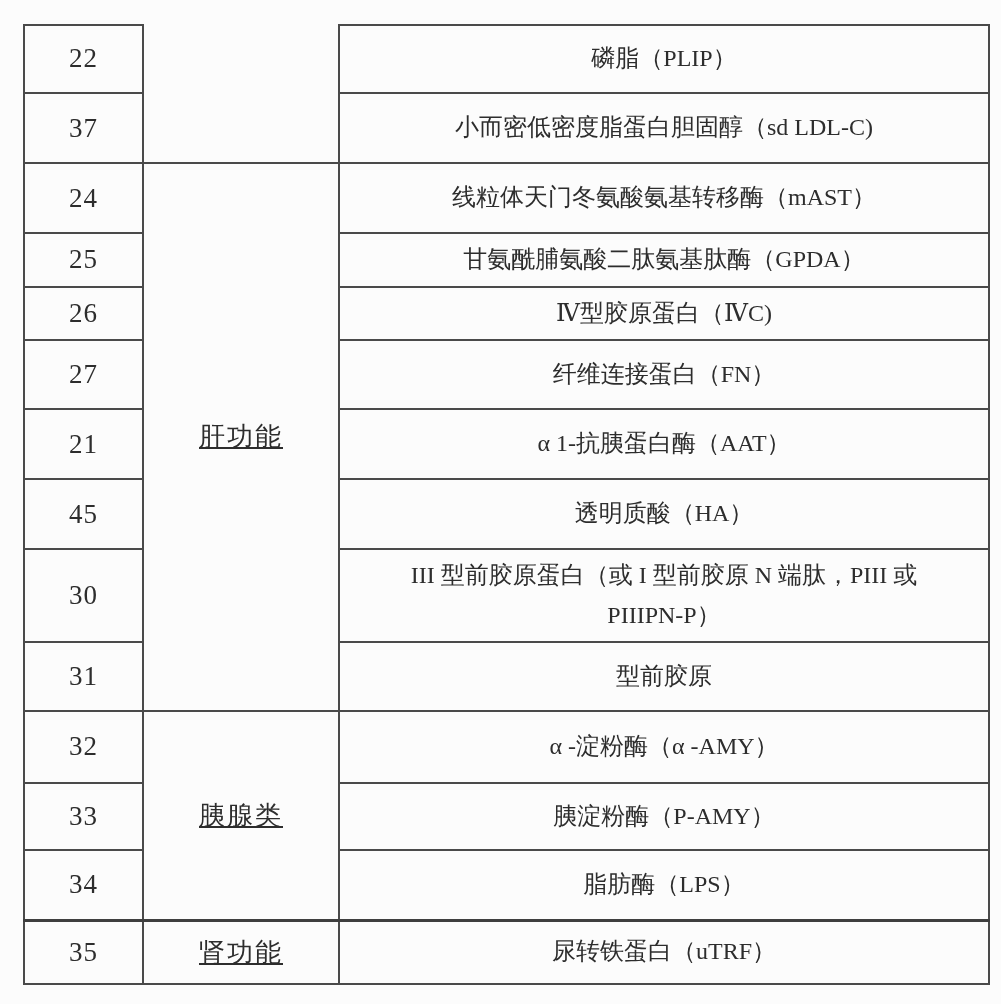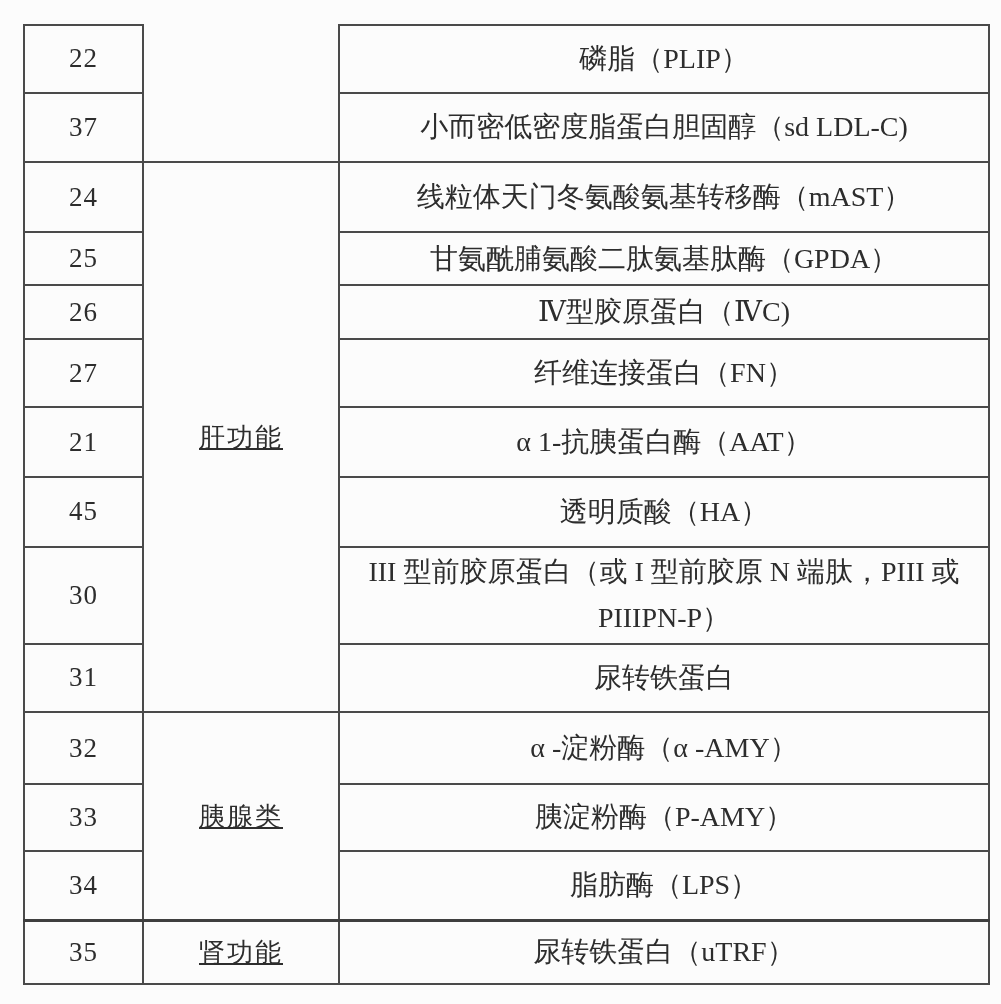--- a/index.html
+++ b/index.html
@@ -36,21 +36,21 @@
   td.num {
     font-size: 27px;
     letter-spacing: 1px;
   }
   td.cat {
     font-size: 26px;
     letter-spacing: 2px;
     text-decoration: underline;
   }
   td.name {
-    font-size: 28px;
+    font-size: 24px;
     white-space: pre-line;
     line-height: 1.65;
   }
   
   td.open-top {
     border-top: none;
   }
   
   tr.thick-top > td {
     border-top: 3px solid #3f3f3f;
@@ -101,21 +101,21 @@
         <td class="num">45</td>
         <td class="name">透明质酸（HA）</td>
       </tr>
       <tr style="height:90px">
         <td class="num">30</td>
         <td class="name">III 型前胶原蛋白（或 I 型前胶原 N 端肽，PIII 或
 PIIIPN-P）</td>
       </tr>
       <tr style="height:67px">
         <td class="num">31</td>
-        <td class="name">尿转铁蛋白</td>
+        <td class="name">型前胶原</td>
       </tr>
       <tr style="height:70px">
         <td class="num">32</td>
         <td class="cat" rowspan="3">胰腺类</td>
         <td class="name">α -淀粉酶（α -AMY）</td>
       </tr>
       <tr style="height:65px">
         <td class="num">33</td>
         <td class="name">胰淀粉酶（P-AMY）</td>
       </tr>

